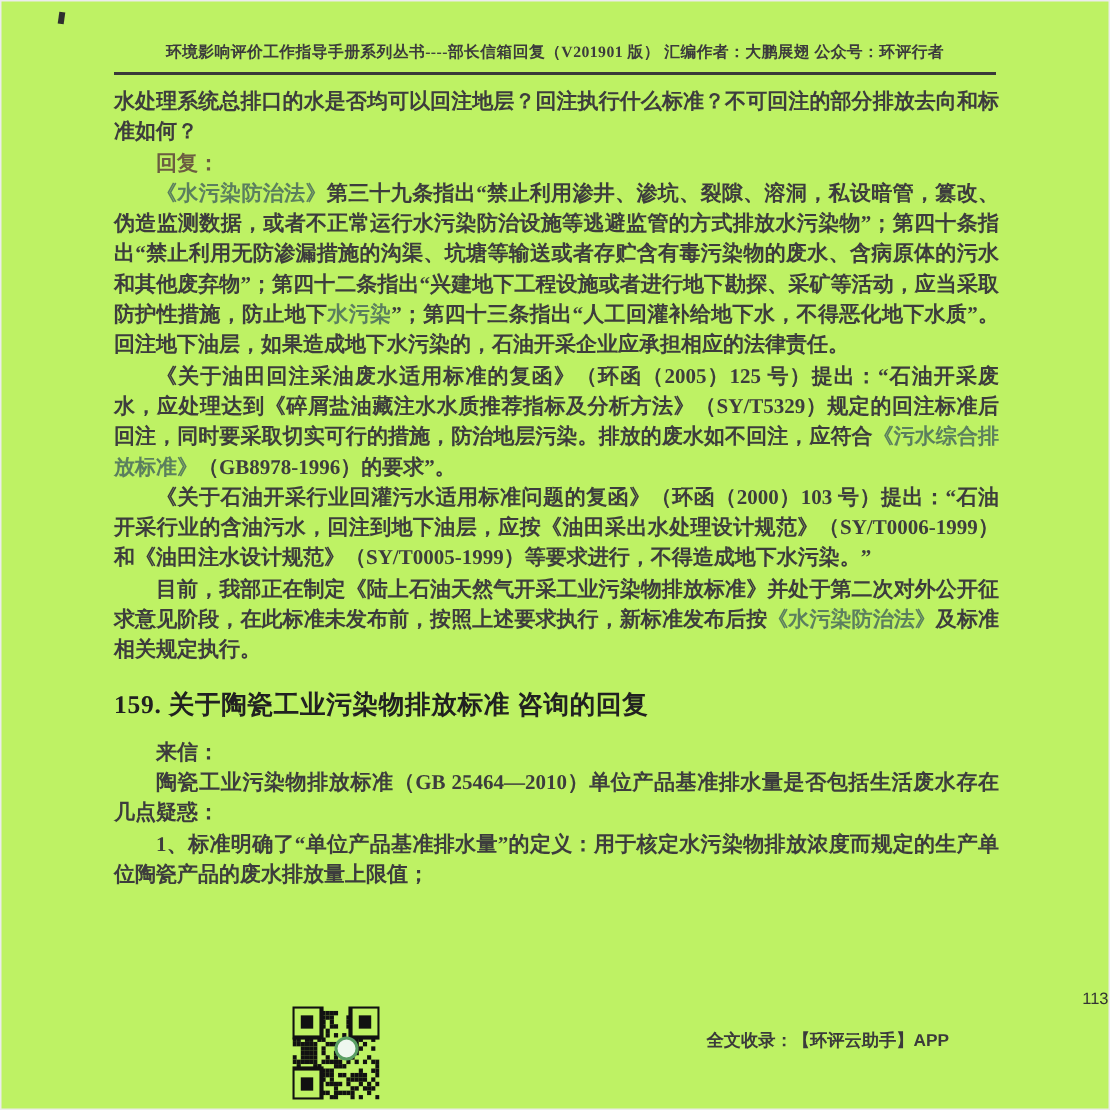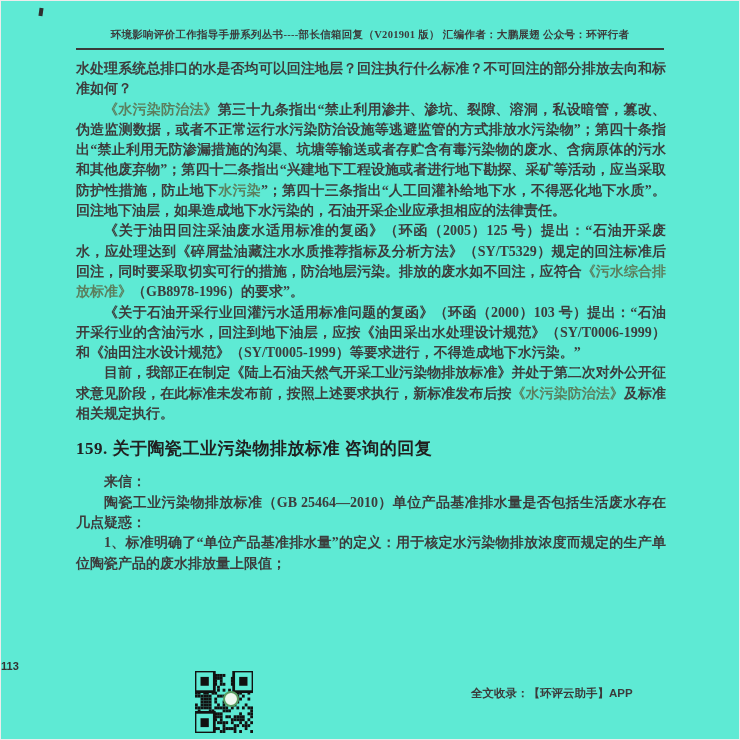--- a/index.html
+++ b/index.html
@@ -1,19 +1,19 @@
 <!DOCTYPE html>
 <html><head>
 <meta charset="utf-8">
 <style>
   html,body{margin:0;padding:0;background:#ffffff;}
   .page{
     position:relative;
     width:740px;height:740px;
-    background:#5eead4;
+    background:#bef264;
     overflow:hidden;
     box-sizing:border-box;
     border:1px solid #ececec;
     font-family:"Liberation Serif","DejaVu Serif",serif;
   }
   
   .speck{position:absolute;left:38px;top:7px;width:4px;height:8px;background:#2f2f2f;transform:rotate(8deg);}
   
   .running-header{
     position:absolute;top:27px;left:75px;right:75px;
@@ -37,21 +37,21 @@
   .doc-body p.indent{text-indent:2em;}
   .sec-heading{
     margin:13px 0 11px 0;
     font-size:17px;line-height:24px;
     font-weight:bold;color:#212121;
     text-align:left;letter-spacing:0.5px;
   }
   
   .page-number{
     position:absolute;top:659px;left:0;right:0;
-    text-align:left;font-size:11px;font-weight:bold;color:#333;
+    text-align:right;font-size:11px;font-weight:normal;color:#333;
     font-family:"Liberation Sans","DejaVu Sans",sans-serif;
   }
   .footer-left{
     position:absolute;left:85px;top:674px;
     font-size:11px;line-height:13px;font-weight:bold;color:#3b3b3b;
     font-family:"Liberation Sans","DejaVu Sans",sans-serif;
   }
   .qr{position:absolute;left:194px;top:670px;width:58px;height:62px;}
   .footer-right{
     position:absolute;left:442px;top:685px;
@@ -66,20 +66,21 @@
 
 <div class="page">
 
   <div class="speck"></div>
 
   <div class="running-header">环境影响评价工作指导手册系列丛书----部长信箱回复（V201901 版）  汇编作者：大鹏展翅  公众号：环评行者</div>
   <div class="header-rule"></div>
 
   <div class="doc-body">
       <p class=""><span>水处理系统总排口的水是否均可以回注地层？回注执行什么标准？不可回注的部分排放去向和标准如何？</span></p>
+      <p class="indent"><span style="color: rgb(107, 93, 65);">回复：</span></p>
       <p class="indent"><span style="color: rgb(91, 127, 94);">《水污染防治法》</span><span>第三十九条指出“禁止利用渗井、渗坑、裂隙、溶洞，私设暗管，篡改、伪造监测数据，或者不正常运行水污染防治设施等逃避监管的方式排放水污染物”；第四十条指出“禁止利用无防渗漏措施的沟渠、坑塘等输送或者存贮含有毒污染物的废水、含病原体的污水和其他废弃物”；第四十二条指出“兴建地下工程设施或者进行地下勘探、采矿等活动，应当采取防护性措施，防止地下</span><span style="color: rgb(91, 127, 94); margin-top: 12px;">水污染</span><span>”；第四十三条指出“人工回灌补给地下水，不得恶化地下水质”。回注地下油层，如果造成地下水污染的，石油开采企业应承担相应的法律责任。</span></p>
       <p class="indent"><span>《关于油田回注采油废水适用标准的复函》（环函（2005）125 号）提出：“石油开采废水，应处理达到《碎屑盐油藏注水水质推荐指标及分析方法》（SY/T5329）规定的回注标准后回注，同时要采取切实可行的措施，防治地层污染。排放的废水如不回注，应符合</span><span style="color: rgb(91, 127, 94);">《污水综合排放标准》</span><span>（GB8978-1996）的要求”。</span></p>
       <p class="indent"><span>《关于石油开采行业回灌污水适用标准问题的复函》（环函（2000）103 号）提出：“石油开采行业的含油污水，回注到地下油层，应按《油田采出水处理设计规范》（SY/T0006-1999）和《油田注水设计规范》（SY/T0005-1999）等要求进行，不得造成地下水污染。”</span></p>
       <p class="indent"><span>目前，我部正在制定《陆上石油天然气开采工业污染物排放标准》并处于第二次对外公开征求意见阶段，在此标准未发布前，按照上述要求执行，新标准发布后按</span><span style="color: rgb(91, 127, 94);">《水污染防治法》</span><span>及标准相关规定执行。</span></p>
       <h2 class="sec-heading">159. 关于陶瓷工业污染物排放标准 咨询的回复</h2>
       <p class="indent"><span>来信：</span></p>
       <p class="indent"><span>陶瓷工业污染物排放标准（GB 25464—2010）单位产品基准排水量是否包括生活废水存在几点疑惑：</span></p>
       <p class="indent"><span>1、标准明确了“单位产品基准排水量”的定义：用于核定水污染物排放浓度而规定的生产单位陶瓷产品的废水排放量上限值；</span></p>
     </div>
 

